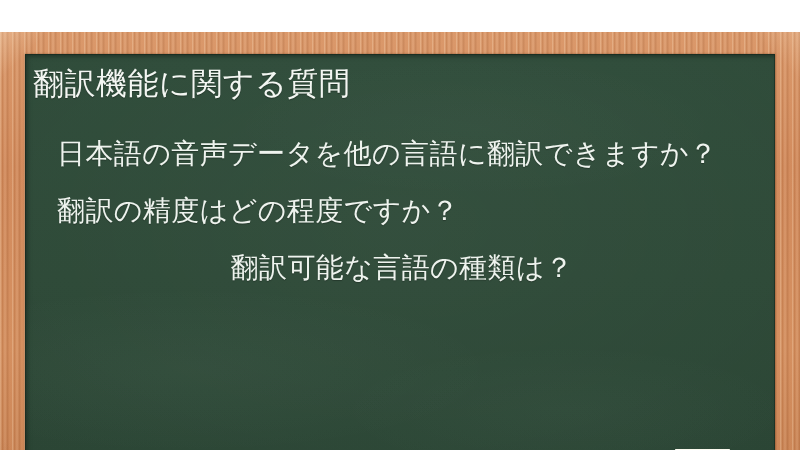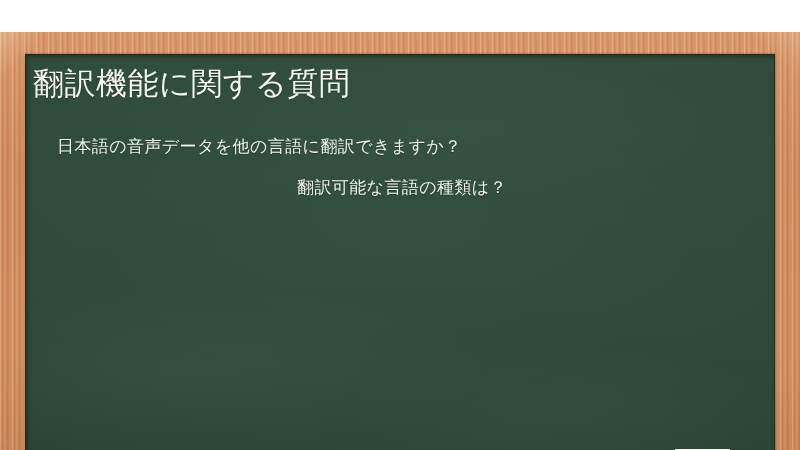--- a/index.html
+++ b/index.html
@@ -137,21 +137,21 @@
     left: 32px;
     top: 80px;
     width: 690px;
     margin: 0;
     padding: 0;
     list-style: none;
   }
 
   .q-item {
     color: #eef3ee;
-    font-size: 17px;
+    font-size: 28px;
     line-height: 1.42;
     font-weight: 400;
     letter-spacing: 0.4px;
     margin: 0 0 17px 0;
     text-shadow: 0 1px 1px rgba(0, 0, 0, 0.26);
   }
 
   .q-item:last-child {
     margin-bottom: 0;
     text-align: center;
@@ -182,20 +182,21 @@
 
   <div class="board">
     <div class="board-dust"></div>
 
     <div class="board-content">
 
       <div class="title">翻訳機能に関する質問</div>
 
       <ul class="q-list">
         <li class="q-item">日本語の音声データを他の言語に翻訳できますか？</li>
+        <li class="q-item">翻訳の精度はどの程度ですか？</li>
         <li class="q-item">翻訳可能な言語の種類は？</li>
       </ul>
 
     </div>
   </div>
 
   <div class="chalk"></div>
 
 </div>
 

